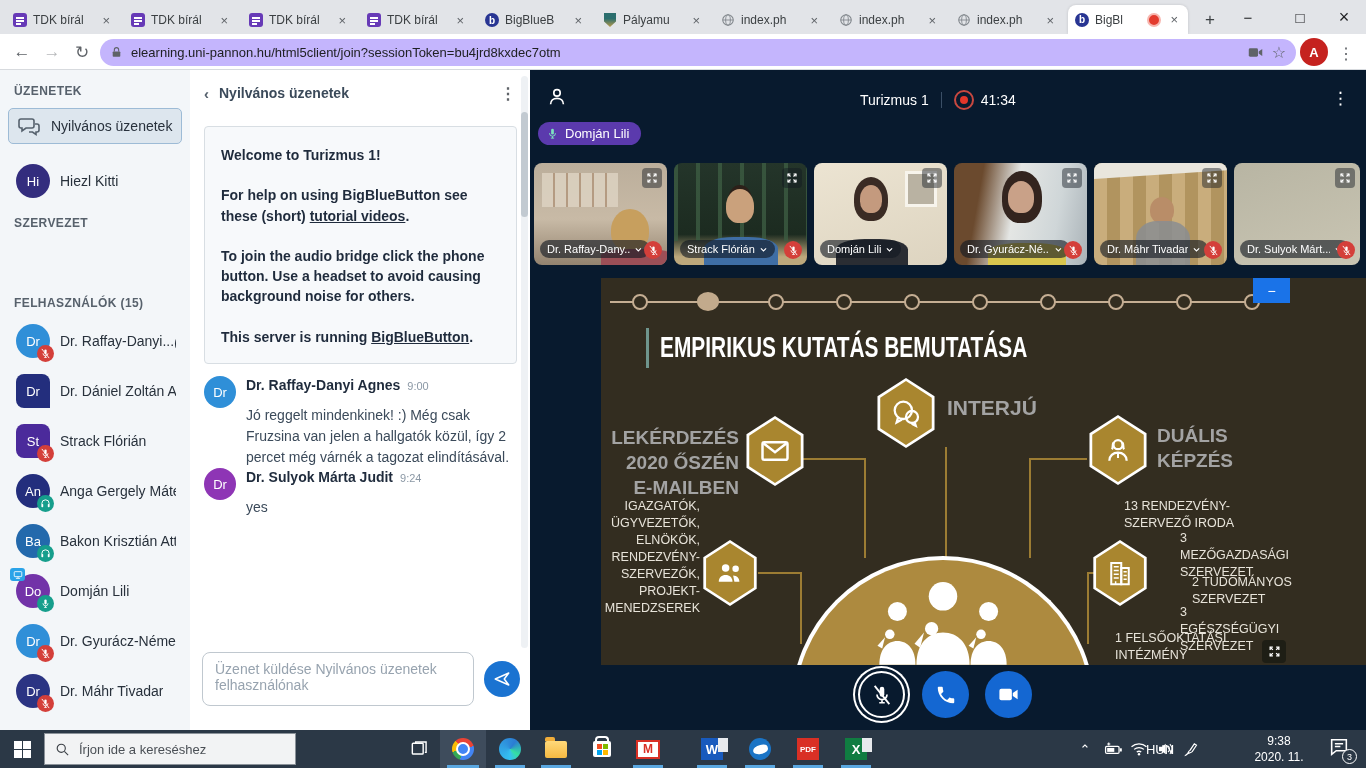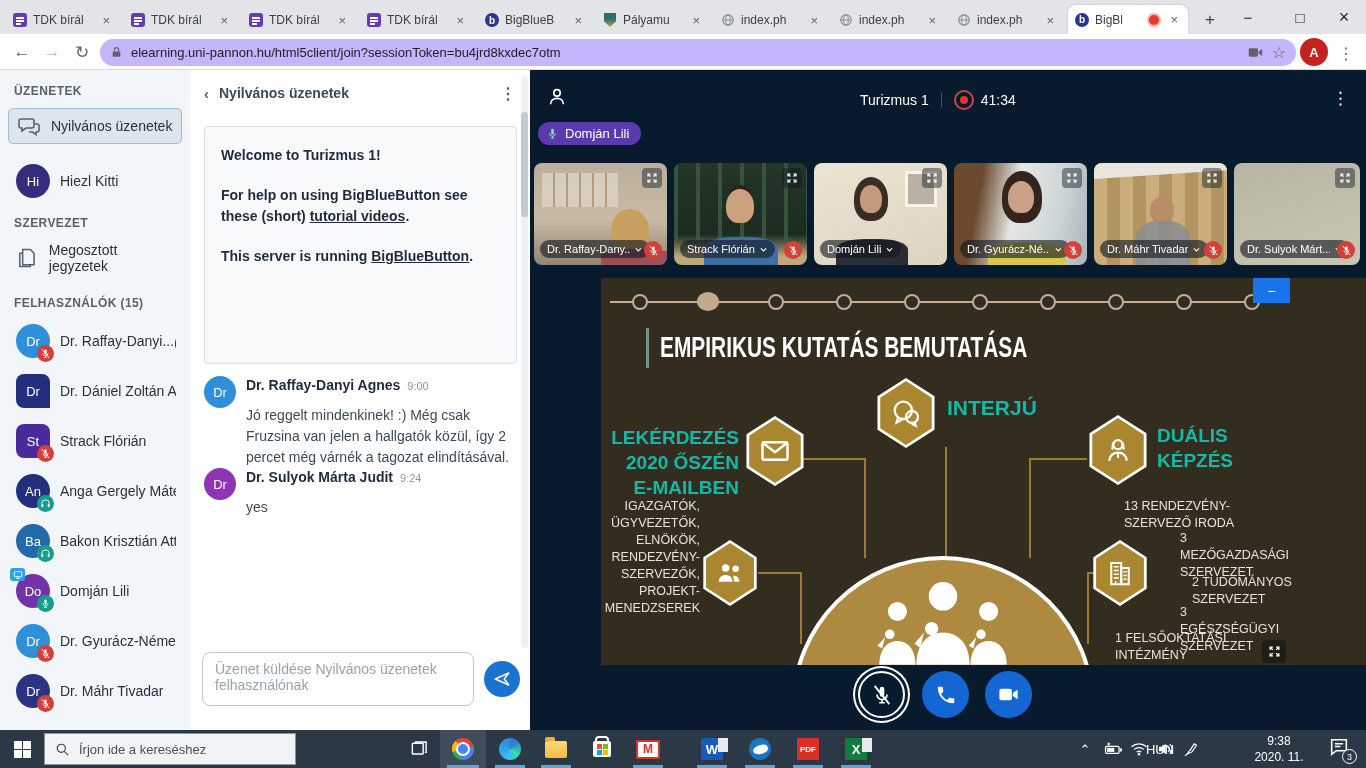--- a/index.html
+++ b/index.html
@@ -113,21 +113,21 @@
   
   #slide{left:601px;top:278px;width:774px;height:387px;background:#332d20;overflow:hidden;}
   .tl-line{left:610px;top:301px;width:680px;height:2px;background:#c5ae93;}
   .tl-dot{top:294px;width:16px;height:16px;border-radius:50%;border:2px solid #c5ae93;background:#332d20;}
   .tl-dot.fill{top:292px;width:22px;height:19px;background:#c2aa8c;border-color:#c2aa8c;}
   .gline{background:#9c7c33;}
   .hex{display:flex;align-items:center;justify-content:center;}
   .hex .ho{position:absolute;inset:0;background:#fff;clip-path:polygon(50% 0,96% 26%,96% 74%,50% 100%,4% 74%,4% 26%);}
   .hex .hi{position:absolute;inset:3px;background:#a9862f;clip-path:polygon(50% 0,96% 26%,96% 74%,50% 100%,4% 74%,4% 26%);
      display:flex;align-items:center;justify-content:center;color:#fff;}
-  .stext{color:#14b8a6;font-weight:bold;white-space:pre-line;}
+  .stext{color:#a3a3a3;font-weight:bold;white-space:pre-line;}
   .sbig{font-size:19px;line-height:25px;}
   .ssmall{font-size:12.5px;line-height:17px;font-weight:normal;color:#e8e4da;}
   #slide-min{left:1253px;top:278px;width:37px;height:25px;background:#1a73e8;color:#fff;display:flex;
      align-items:center;justify-content:center;font-size:14px;}
   #slide-exp{left:1262px;top:640px;width:24px;height:23px;border-radius:4px;background:rgba(10,15,10,.5);
      color:#fff;display:flex;align-items:center;justify-content:center;}
 
   
   .actbtn{top:671px;width:47px;height:47px;border-radius:50%;display:flex;align-items:center;justify-content:center;color:#fff;}
   #btn-mic{border:2px solid #fff;box-shadow:0 0 0 3px #081a2e,0 0 0 5px #fff;background:#081a2e;}
@@ -397,26 +397,20 @@
         </svg>
       <span>Nyilvános üzenetek</span>
     </div>
     <div class="s-item abs" style="left:8px;top:90px;width:174px">
       <span class="avat" style="background: rgb(51, 45, 126);">
           <span>Hi</span>
         </span>
       <span class="uname">Hiezl Kitti</span>
     </div>
     <div class="s-head abs" style="left:14px;top:146px">SZERVEZET</div>
-    <div class="s-item abs" style="left:8px;top:168px;width:174px">
-      <svg width="24" height="24" style="color:#55616d">
-          <use href="#sy-note"></use>
-        </svg>
-      <span>Megosztott jegyzetek</span>
-    </div>
     <div class="s-head abs" style="left:14px;top:226px">FELHASZNÁLÓK (15)</div>
 
     <div class="s-item abs" style="left:8px;top:250px;width:176px">
       <span class="avat" style="background: rgb(47, 143, 216);">
           <span>Dr</span>
         <span class="badge red">
             <svg width="11" height="11">
               <use href="#sy-micoff"></use>
             </svg>
           </span>
@@ -504,20 +498,21 @@
 
   <div id="chat" class="abs"></div>
   <div id="chat-head" class="abs">
     <span class="back">‹</span>
     <span style="flex:1">Nyilvános üzenetek</span>
     <span class="dots3">⋮</span>
   </div>
   <div id="welcome" class="abs">
     <p><span>Welcome to Turizmus 1!</span></p>
     <p><span>For help on using BigBlueButton see these (short) </span><span class="wlink">tutorial videos</span><span>.</span></p>
+    <p><span>To join the audio bridge click the phone button. Use a headset to avoid causing background noise for others.</span></p>
     <p><span>This server is running </span><span class="wlink">BigBlueButton</span><span>.</span></p>
   </div>
   <div class="msg abs" style="left:204px;top:376px;width:312px">
     <span class="avat" style="width: 32px; height: 32px; flex: 0 0 32px; background: rgb(47, 143, 216);">
         <span>Dr</span>
       </span>
     <span><span class="mname">Dr. Raffay-Danyi Agnes</span><span class="mtime">9:00</span>
       <div class="mbody">Jó reggelt mindenkinek! :) Még csak Fruzsina van jelen a hallgatók közül, így 2 percet még várnék a tagozat elindításával.</div></span>
   </div>
   <div class="msg abs" style="left:204px;top:468px;width:312px">

